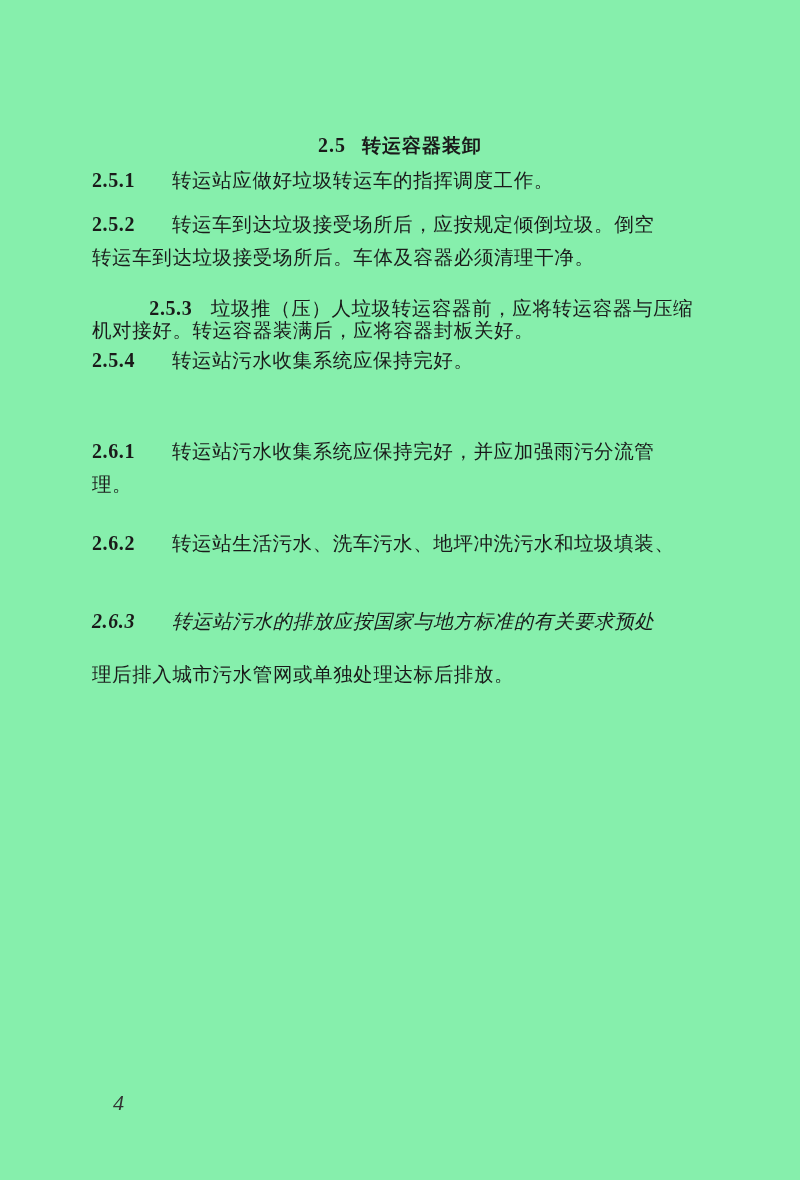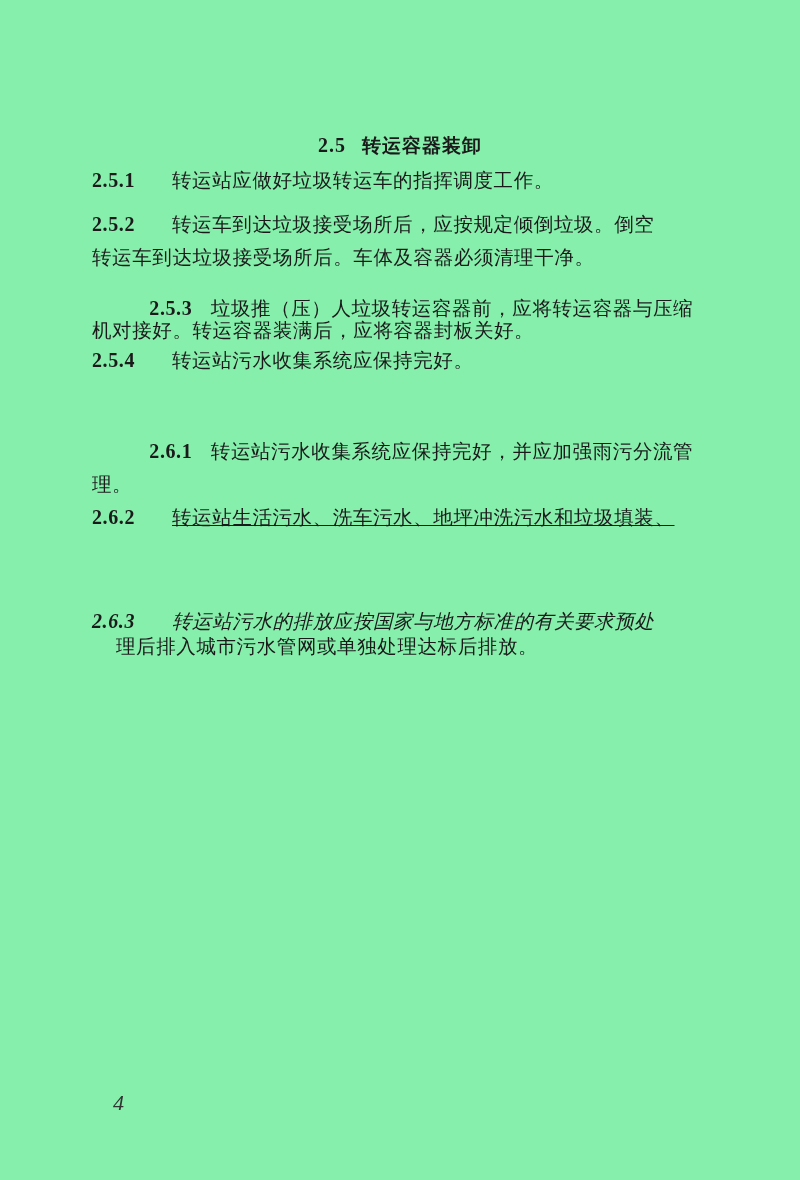--- a/index.html
+++ b/index.html
@@ -92,32 +92,32 @@
   </div>
   <div class="line" style="top:302px;margin-top:12px;">
     <span>机对接好。转运容器装满后，应将容器封板关好。</span>
   </div>
 
   <div class="line" style="top:343px;">
     <span class="clause">2.5.4</span><span>转运站污水收集系统应保持完好。</span>
   </div>
 
 
-  <div class="line" style="top:434px;text-align:center;">
+  <div class="line" style="top:434px;">
     <span class="clause">2.6.1</span><span>转运站污水收集系统应保持完好，并应加强雨污分流管</span>
   </div>
   <div class="line" style="top:468px;">
     <span>理。</span>
   </div>
 
-  <div class="line" style="top:500px;text-decoration:underline;">
+  <div class="line" style="top:526px;">
     <span class="clause">2.6.2</span><span>转运站生活污水、洗车污水、地坪冲洗污水和垃圾填装、</span>
   </div>
 
   <div class="line" style="top:604px;font-style:italic;">
     <span class="clause">2.6.3</span><span>转运站污水的排放应按国家与地方标准的有关要求预处</span>
   </div>
-  <div class="line" style="top:630px;margin-left:24px;">
+  <div class="line" style="top:658px;">
     <span>理后排入城市污水管网或单独处理达标后排放。</span>
   </div>
 
   <div class="page-number">4</div>
 </div>
 
 </body></html>

